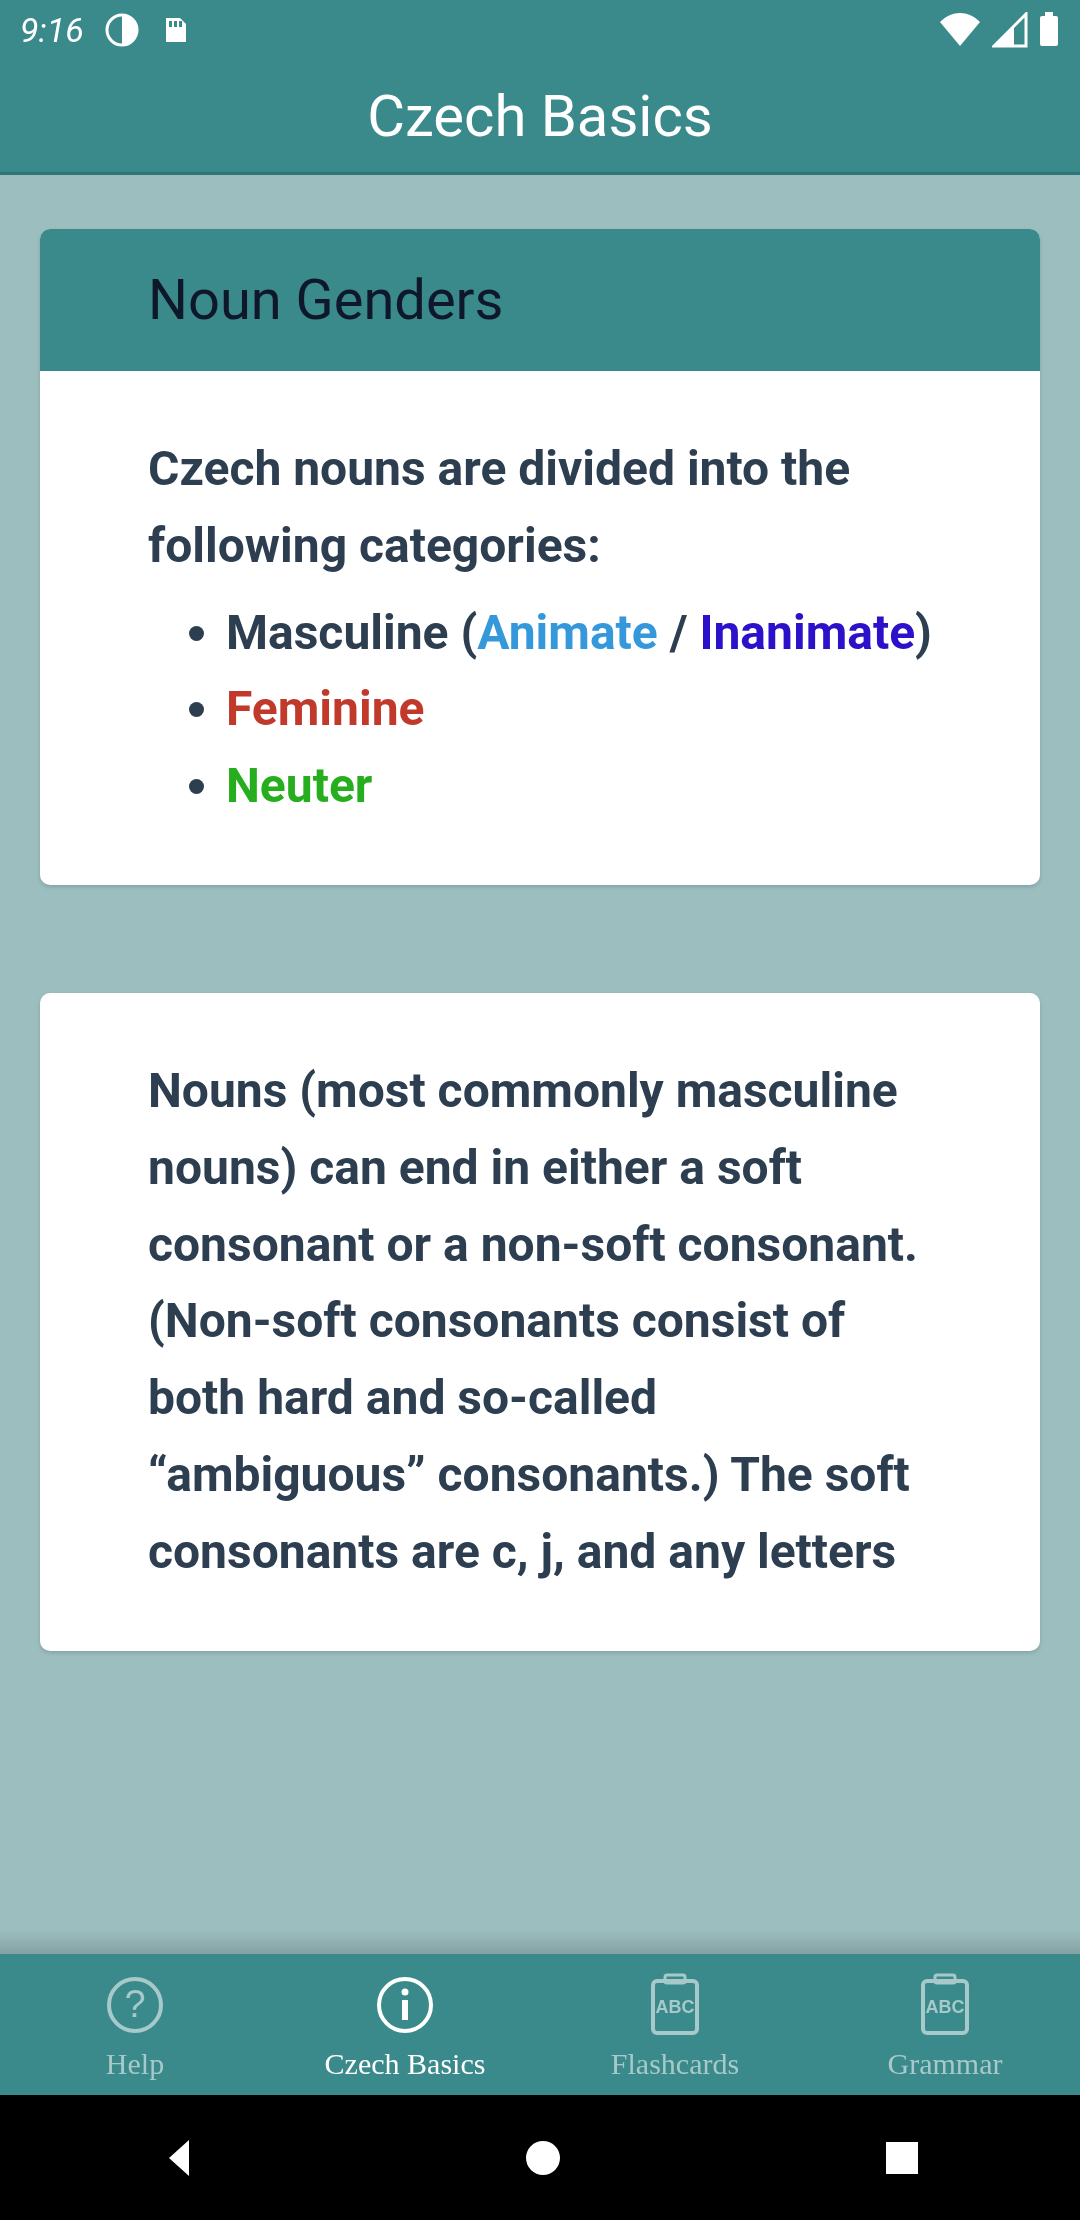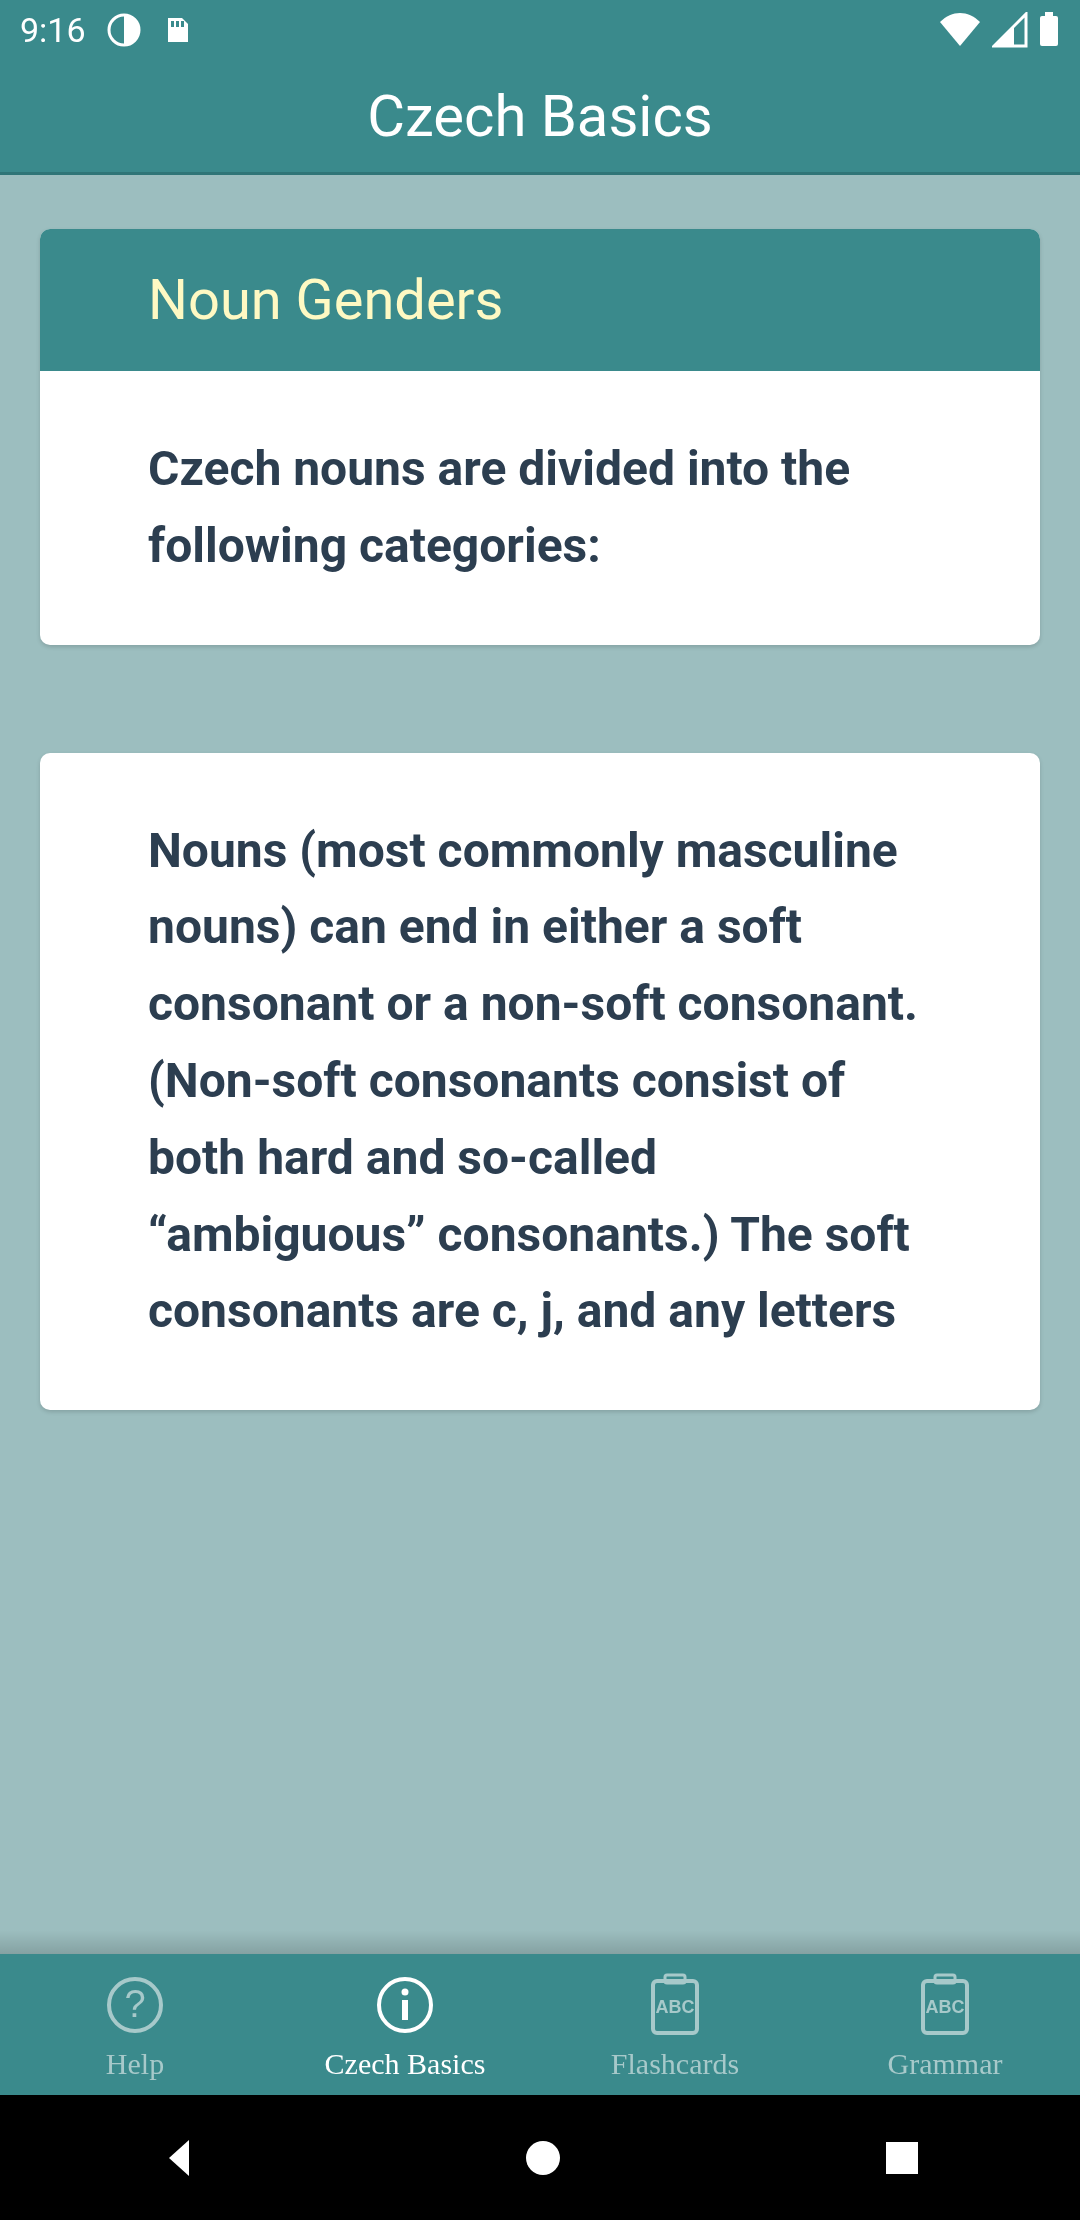--- a/index.html
+++ b/index.html
@@ -1,33 +1,33 @@
 <!DOCTYPE html>
 <html><head>
 <meta charset="utf-8">
 <style>
   * { margin: 0; padding: 0; box-sizing: border-box; }
   html, body { width: 1080px; height: 2220px; font-family: Roboto, Arial, sans-serif; }
   body { background: #9cbebf; display: flex; flex-direction: column; }
 
   
   .status-bar { height: 60px; background: #3a8a8c; color: #fff; display: flex; align-items: center; padding: 0 20px; font-size: 34px; }
-  .status-left { display: flex; align-items: center; gap: 20px; }
+  .status-left { display: flex; align-items: center; gap: 20px; font-style: italic; }
   .status-right { margin-left: auto; display: flex; align-items: center; gap: 10px; }
   .status-icon svg { display: block; }
 
   
   .header { height: 115px; background: #3a8a8c; display: flex; align-items: center; justify-content: center; border-bottom: 3px solid #2f7577; }
   .header-title { color: #fff; font-size: 58px; font-weight: 400; }
 
   
   .content { flex: 1; overflow: hidden; padding: 54px 40px 0 40px; background: #9cbebf; }
   .card { background: #fff; border-radius: 10px; overflow: hidden; margin-bottom: 108px; box-shadow: 0 2px 4px rgba(0,0,0,0.15); }
   .card-header { background: #3a8a8c; padding: 38px 108px; }
-  .card-title { color: #fef9c3; font-size: 56px; font-weight: 400; }
+  .card-title { color: #0f172a; font-size: 56px; font-weight: 400; }
   .card-body { padding: 60px 108px 60px 108px; color: #2c3e50; font-size: 48px; line-height: 1.6; font-weight: bold; }
   .card-body ul { list-style: disc; padding-left: 78px; margin-top: 10px; }
   .card-body li { margin: 0; }
   .link-animate { color: #3498db; }
   .link-inanimate { color: #2b11c9; }
   .link-feminine { color: #c0392b; }
   .link-neuter { color: #27ae1f; }
 
   
   .tabbar { height: 141px; background: #3a8a8c; display: flex; align-items: stretch; position: relative; }
@@ -89,20 +89,31 @@
 </div>
 
 <div class="content">
 
   <div class="card">
     <div class="card-header">
       <div class="card-title">Noun Genders</div>
     </div>
     <div class="card-body">
       <div>Czech nouns are divided into the following categories:</div>
+      <ul>
+        <li>
+          <span>Masculine (</span><span class="link-animate">Animate</span><span> / </span><span class="link-inanimate">Inanimate</span><span>)</span>
+        </li>
+        <li>
+          <span class="link-feminine">Feminine</span>
+        </li>
+        <li>
+          <span class="link-neuter">Neuter</span>
+        </li>
+      </ul>
     </div>
   </div>
 
   <div class="card">
     <div class="card-body">
       <div>Nouns (most commonly masculine nouns) can end in either a soft consonant or a non-soft consonant. (Non-soft consonants consist of both hard and so-called “ambiguous” consonants.) The soft consonants are c, j, and any letters</div>
     </div>
   </div>
 
 </div>

